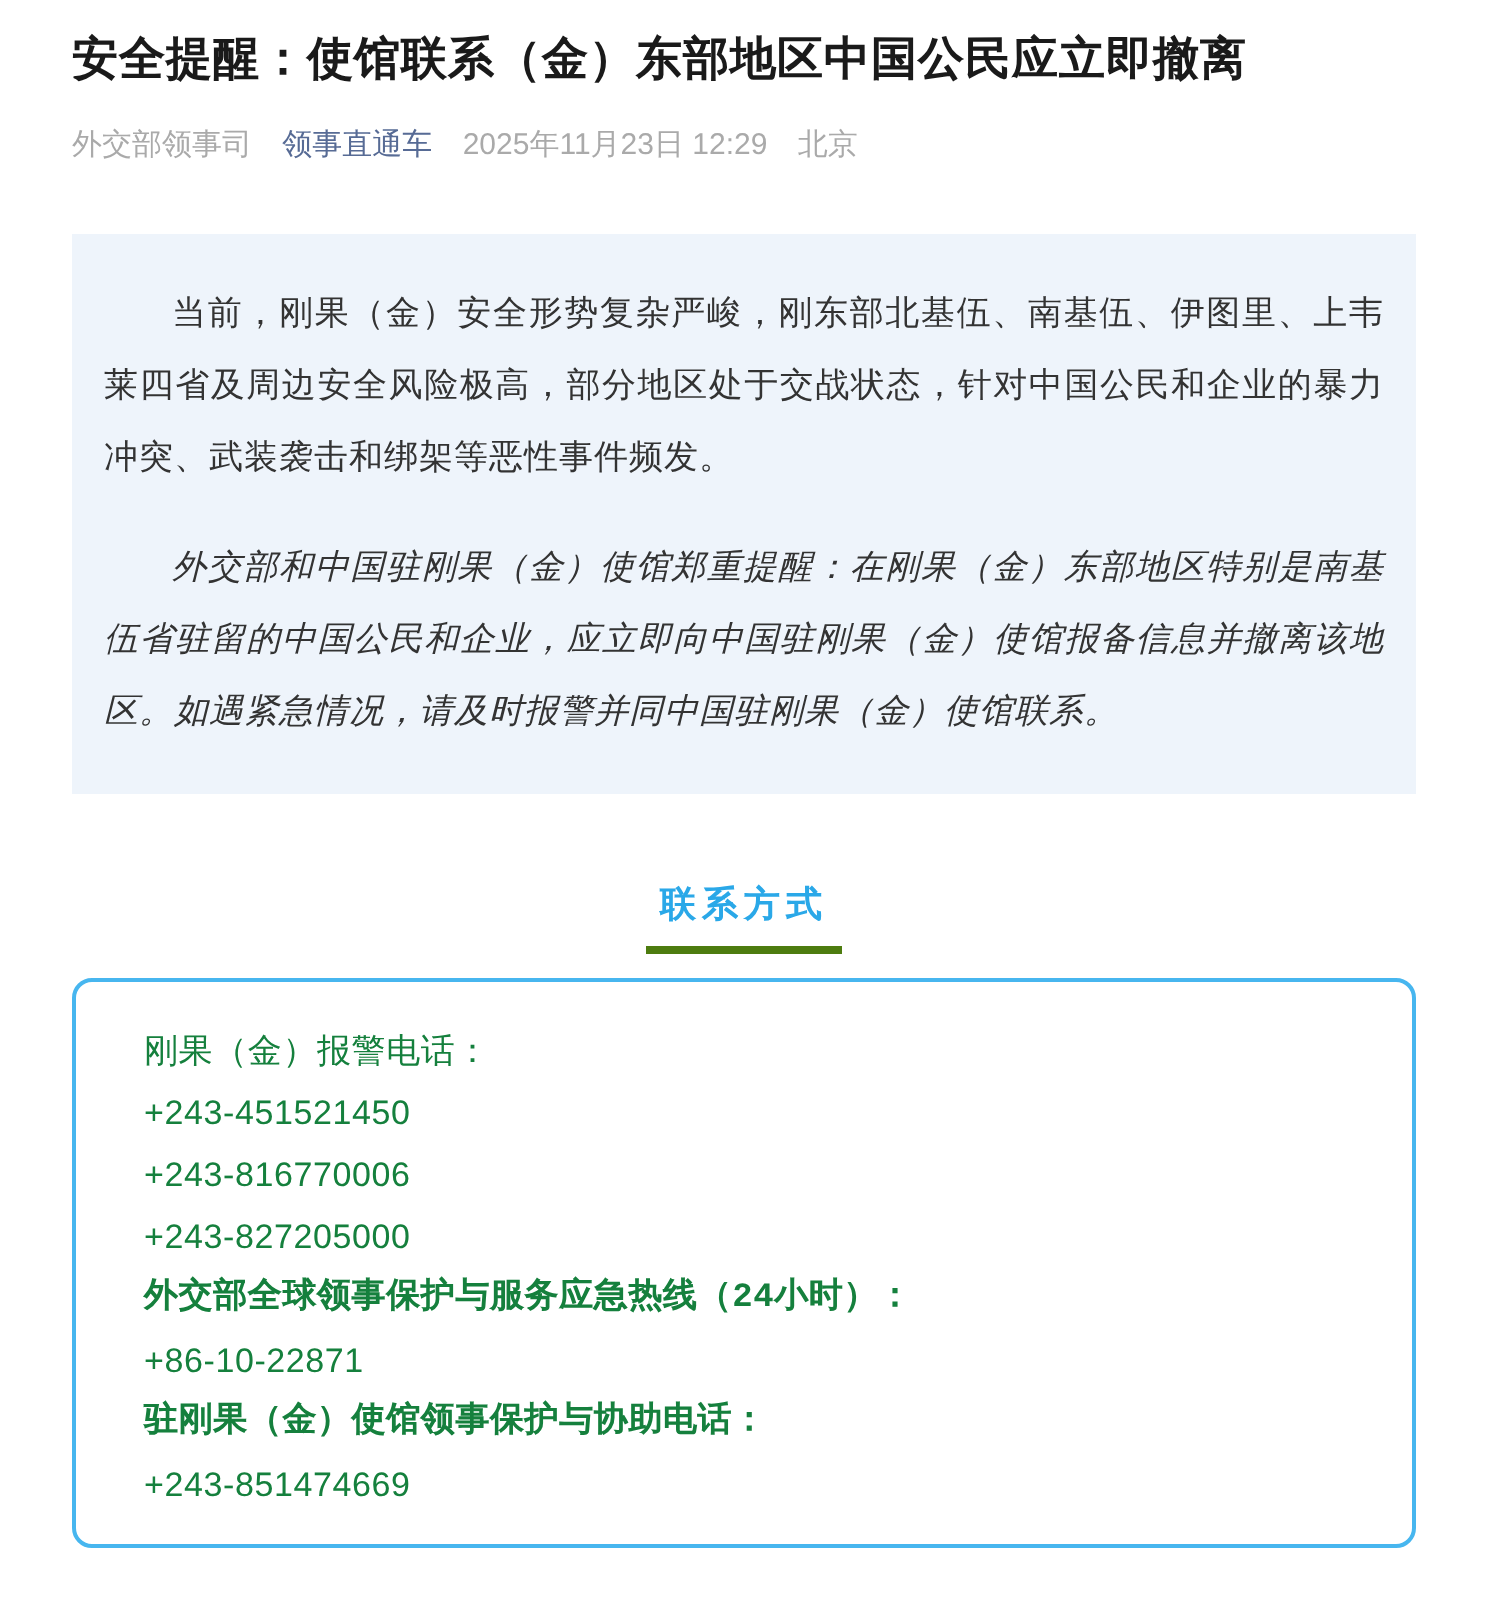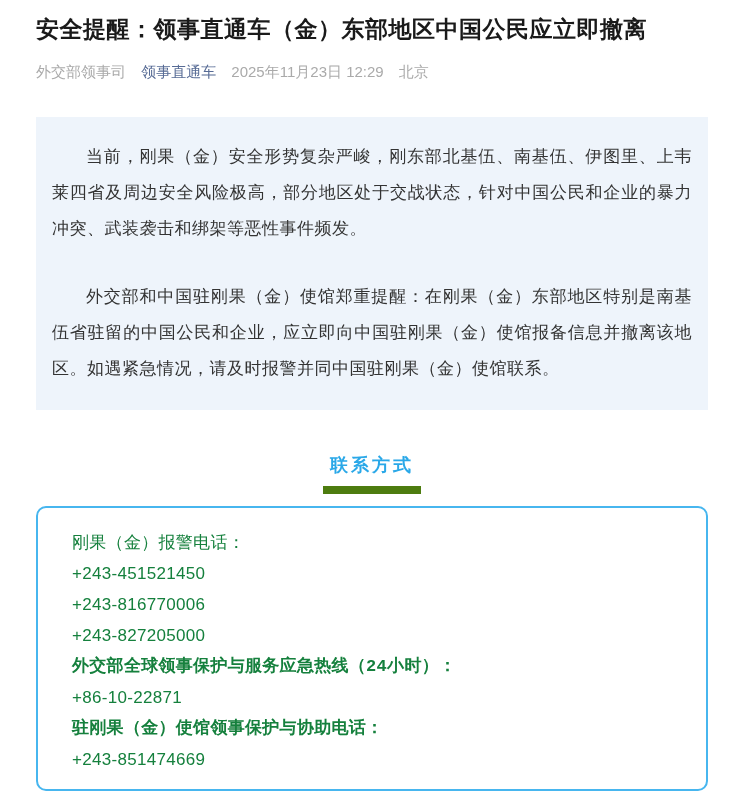--- a/index.html
+++ b/index.html
@@ -39,33 +39,33 @@
     padding: 22px 16px 23px 16px;
     font-size: 17px;
     line-height: 36px;
     color: #333333;
     text-align: justify;
   }
   .alert-box p {
     text-indent: 2em;
     letter-spacing: 0.5px;
   }
-  .alert-box p + p { margin-top: 32px; }
+  .alert-box p + p { margin-top: 19px; font-style: italic; }
   .section-heading-wrap {
     margin-top: 43px;
     text-align: center;
   }
   .section-heading {
     display: inline-block;
     color: #2aa8e8;
     font-size: 18px;
     font-weight: bold;
     letter-spacing: 3px;
     padding: 0 7px 9px 7px;
-    border-bottom: 8px solid #4d7c0f;
+    border-bottom: 4px solid #4d7c0f;
   }
   .contact-card {
     margin-top: 12px;
     border: 2px solid #47b6ef;
     border-radius: 10px;
     padding: 19px 34px 14px 34px;
     background: #ffffff;
   }
   .contact-line {
     font-size: 17px;
@@ -73,21 +73,21 @@
     color: #15803d;
     letter-spacing: 0.3px;
   }
   .contact-line.bold { font-weight: bold; font-family: Liberation Mono, monospace; }
 </style>
 </head>
 <body>
 
 <div class="article">
 
-  <h1 class="article-title">安全提醒：领事直通车（金）东部地区中国公民应立即撤离</h1>
+  <h1 class="article-title">安全提醒：使馆联系（金）东部地区中国公民应立即撤离</h1>
 
   <div class="meta-row">
     <span class="meta-item">外交部领事司</span>
     <span class="meta-item account-link">领事直通车</span>
     <span class="meta-item">2025年11月23日 12:29</span>
     <span class="meta-item">北京</span>
   </div>
 
   <div class="alert-box">
     <p>当前，刚果（金）安全形势复杂严峻，刚东部北基伍、南基伍、伊图里、上韦莱四省及周边安全风险极高，部分地区处于交战状态，针对中国公民和企业的暴力冲突、武装袭击和绑架等恶性事件频发。</p>

